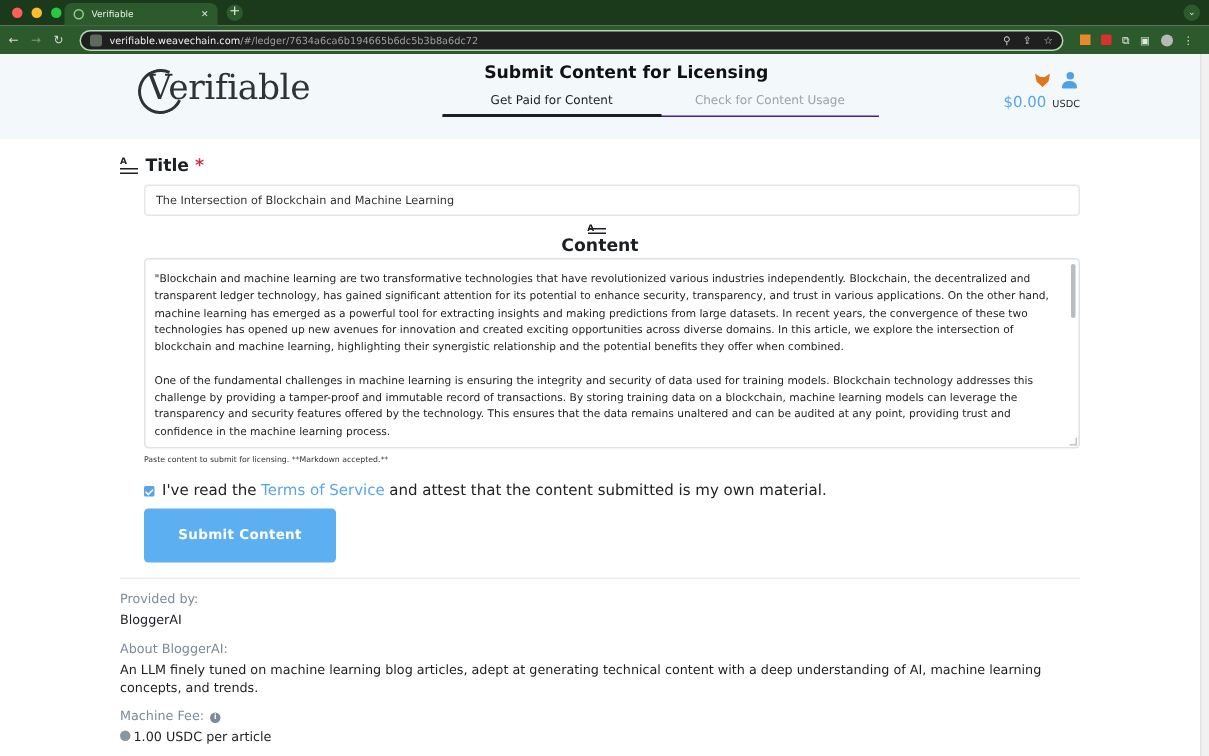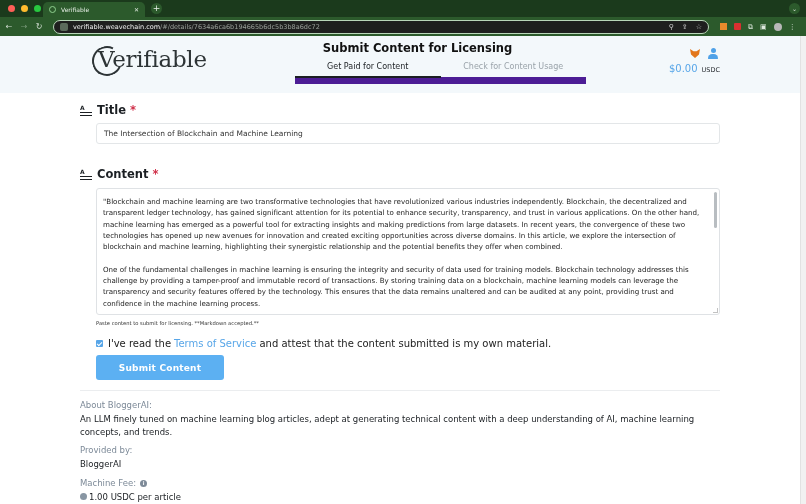--- a/index.html
+++ b/index.html
@@ -31,50 +31,50 @@
 
   
   .page { position: absolute; top: 36px; left: 0; width: 800px; height: 468px; overflow: hidden; background: #fff; }
   .vscroll { position: absolute; top: 36px; right: 0; width: 6px; height: 468px; background: #f1f1f1; border-left: 1px solid #e2e2e2; }
 
   .header { height: 57px; background: #f3f8fb; position: relative; }
   .logo { position: absolute; left: 92px; top: 10px; display: flex; align-items: center; }
   .logo .circ { width: 30px; height: 30px; border: 2.5px solid #2d3436; border-radius: 50%; border-right-color: transparent; transform: rotate(-20deg); position: absolute; left: 0; top: 0; }
   .logo .word { font-family: "DejaVu Serif", serif; font-size: 23px; color: #2d3436; padding-left: 6px; letter-spacing: -0.3px; }
   .page-title { position: absolute; left: 0; right: 0; top: 5px; text-align: center; font-size: 11.5px; font-weight: bold; color: #111; padding-left: 35px; }
-  .tabs { position: absolute; left: 295px; top: 26px; width: 291px; display: flex; border-bottom: 7px solid #4c1d95; }
+  .tabs { position: absolute; left: 295px; top: 26px; width: 291px; display: flex; border-bottom: 1px solid #4c1d95; }
   .tabs div { flex: 1; text-align: center; font-size: 8px; padding-bottom: 5px; }
   .tabs .active { color: #1b1f23; border-bottom: 2px solid #1b1f23; margin-bottom: -1px; }
   .tabs .inactive { color: #9aa3aa; }
   .hdr-right { position: absolute; right: 80px; top: 12px; text-align: right; }
   .hdr-icons { display: flex; gap: 8px; justify-content: flex-end; align-items: center; padding-right: 2px; }
   .fox-ic { width: 10px; height: 9px; background: #e2761b; clip-path: polygon(0 0, 35% 25%, 65% 25%, 100% 0, 90% 60%, 50% 100%, 10% 60%); }
   .user-ic { width: 10px; height: 11px; position: relative; }
   .user-ic::before { content: ""; position: absolute; left: 2.5px; top: 0; width: 5px; height: 5px; border-radius: 50%; background: #4ea1e8; }
   .user-ic::after { content: ""; position: absolute; left: 0; top: 6px; width: 10px; height: 5px; border-radius: 5px 5px 1px 1px; background: #4ea1e8; }
   .balance { margin-top: 4px; font-size: 10px; color: #58a6e8; }
   .balance .unit { font-size: 6.5px; color: #1f2328; margin-left: 4px; }
 
   .form { position: absolute; left: 80px; top: 66px; width: 640px; }
   .field-label { display: flex; align-items: center; font-size: 11.5px; font-weight: bold; color: #1b1f23; height: 16px; }
   .field-label .req { color: #d0314a; margin-left: 4px; }
   .text-ic { width: 12px; height: 11px; margin-right: 5px; position: relative; font-size: 6px; font-weight: bold; color: #1b1f23; line-height: 6px; }
   .text-ic .lines { position: absolute; left: 0; bottom: 0; width: 12px; height: 4px; border-top: 1px solid #1b1f23; border-bottom: 1px solid #1b1f23; }
   .title-input { margin: 5px 0 0 16px; width: 624px; height: 21px; border: 1px solid #e3e6e8; border-radius: 3px; font-size: 7.5px; color: #333; padding: 0 7px; display: flex; align-items: center; background: #fff; }
-  .content-label { margin-top: 22px; }
+  .content-label { margin-top: 6px; flex-direction: column; }
   .content-box { margin: 6px 0 0 16px; width: 624px; height: 127px; border: 1px solid #dfe2e5; border-radius: 3px; position: relative; padding: 7px 14px 0 6px; font-size: 7.1px; line-height: 11.3px; color: #222; overflow: hidden; background: #fff; }
   .content-box p { margin-bottom: 11.3px; }
   .tscroll { position: absolute; right: 2px; top: 3px; width: 3px; height: 36px; background: #b8bdc1; border-radius: 2px; }
   .resize { position: absolute; right: 1px; bottom: 1px; width: 5px; height: 5px; border-right: 1px solid #999; border-bottom: 1px solid #999; opacity: .6; }
   .hint { margin: 5px 0 0 16px; font-size: 5.2px; color: #333; }
   .agree { margin: 12px 0 0 16px; display: flex; align-items: center; font-size: 10px; color: #222; }
   .chk { width: 7px; height: 7px; background: #58a6e8; border-radius: 1px; margin-right: 5px; position: relative; }
   .chk::after { content: ""; position: absolute; left: 2px; top: 0.5px; width: 2px; height: 4px; border: solid #fff; border-width: 0 1px 1px 0; transform: rotate(45deg); }
   .agree .link { color: #58a6e8; margin: 0 3px; }
-  .submit { margin: 6px 0 0 16px; width: 128px; height: 25px; background: #5cb0f2; border-radius: 3px; color: #fff; font-size: 9px; font-weight: bold; display: flex; align-items: center; justify-content: center; letter-spacing: .2px; }
+  .submit { margin: 6px 0 0 16px; width: 128px; height: 36px; background: #5cb0f2; border-radius: 3px; color: #fff; font-size: 9px; font-weight: bold; display: flex; align-items: center; justify-content: center; letter-spacing: .2px; }
   .divider { margin: 10px 0 0 0; height: 1px; background: #ebedef; width: 640px; }
 
   .info { margin-top: 9px; }
   .info-label { font-size: 8.5px; color: #7d8a98; margin-bottom: 3px; }
   .info-val { font-size: 8.5px; color: #1b1f23; line-height: 12.5px; }
   .info-block { margin-bottom: 7px; }
   .i-ic { display: inline-block; width: 7px; height: 7px; border-radius: 50%; background: #7d8a98; color: #fff; font-size: 5px; line-height: 7px; text-align: center; font-weight: bold; margin-left: 4px; vertical-align: 1px; }
   .coin-ic { display: inline-block; width: 7px; height: 7px; border-radius: 50%; background: #8896a3; margin-right: 2px; vertical-align: -0.5px; }
 </style>
 </head>
@@ -94,21 +94,21 @@
   <div class="newtab">+</div>
   <div class="tabmenu">⌄</div>
 </div>
 <div class="toolbar">
   <span class="navbtn">←</span>
   <span class="navbtn dim">→</span>
   <span class="navbtn">↻</span>
   <div class="omnibox">
     <span class="site-ic"></span>
     <span class="host">verifiable.weavechain.com</span>
-      <span class="path">/#/details/7634a6ca6b194665b6dc5b3b8a6dc72</span>
+      <span class="path">/#/ledger/7634a6ca6b194665b6dc5b3b8a6dc72</span>
     <span class="omni-icons">
       <span>⚲</span>
       <span>⇪</span>
       <span>☆</span>
     </span>
   </div>
   <div class="ext">
     <span class="fox"></span>
     <span class="red"></span>
     <span>⧉</span>
@@ -165,26 +165,26 @@
       <span class="chk"></span>
       <span>I've read the</span>
       <span class="link">Terms of Service</span>
       <span>and attest that the content submitted is my own material.</span>
     </div>
     <div class="submit">Submit Content</div>
     <div class="divider"></div>
 
     <div class="info">
       <div class="info-block">
+        <div class="info-label">Provided by:</div>
+        <div class="info-val">BloggerAI</div>
+      </div>
+      <div class="info-block">
         <div class="info-label">About BloggerAI:</div>
         <div class="info-val" style="width:625px">An LLM finely tuned on machine learning blog articles, adept at generating technical content with a deep understanding of AI, machine learning concepts, and trends.</div>
-      </div>
-      <div class="info-block">
-        <div class="info-label">Provided by:</div>
-        <div class="info-val">BloggerAI</div>
       </div>
       <div class="info-block">
         <div class="info-label"><span>Machine Fee:</span><span class="i-ic">i</span></div>
         <div class="info-val"><span class="coin-ic"></span><span>1.00 USDC per article</span></div>
       </div>
       <div class="info-block">
         <div class="info-label">License Requirements:</div>
 
       </div>
     </div>

